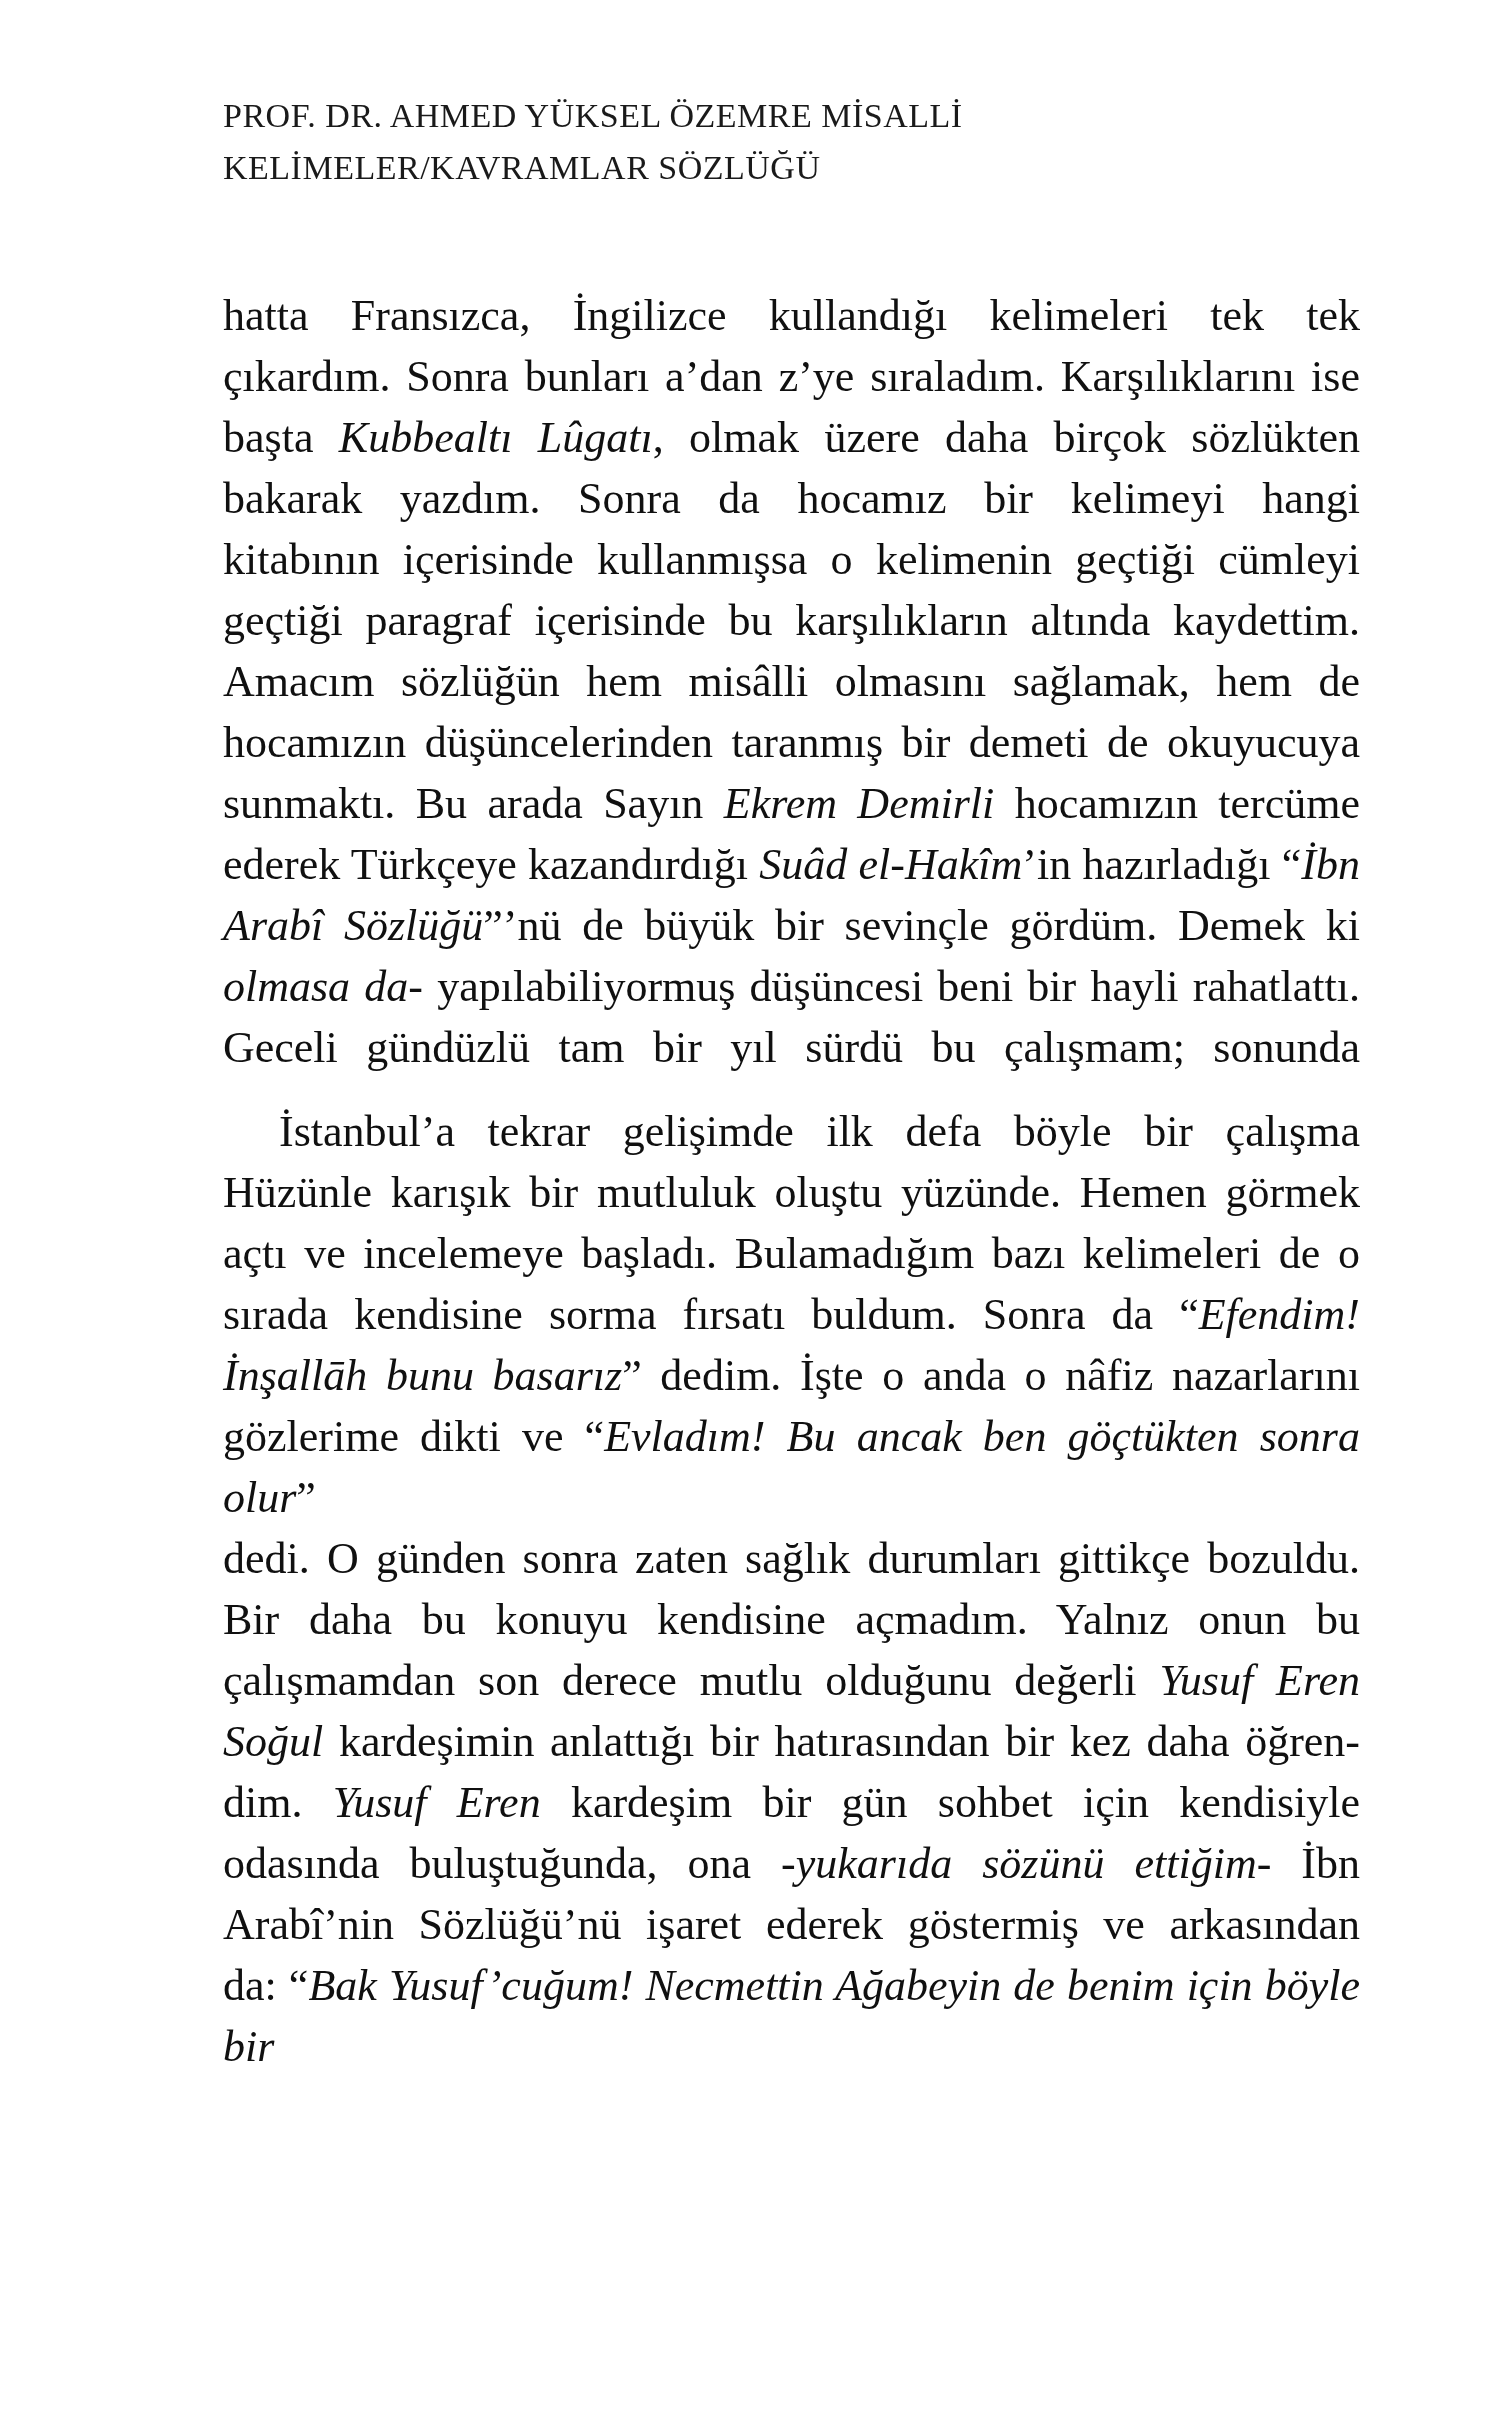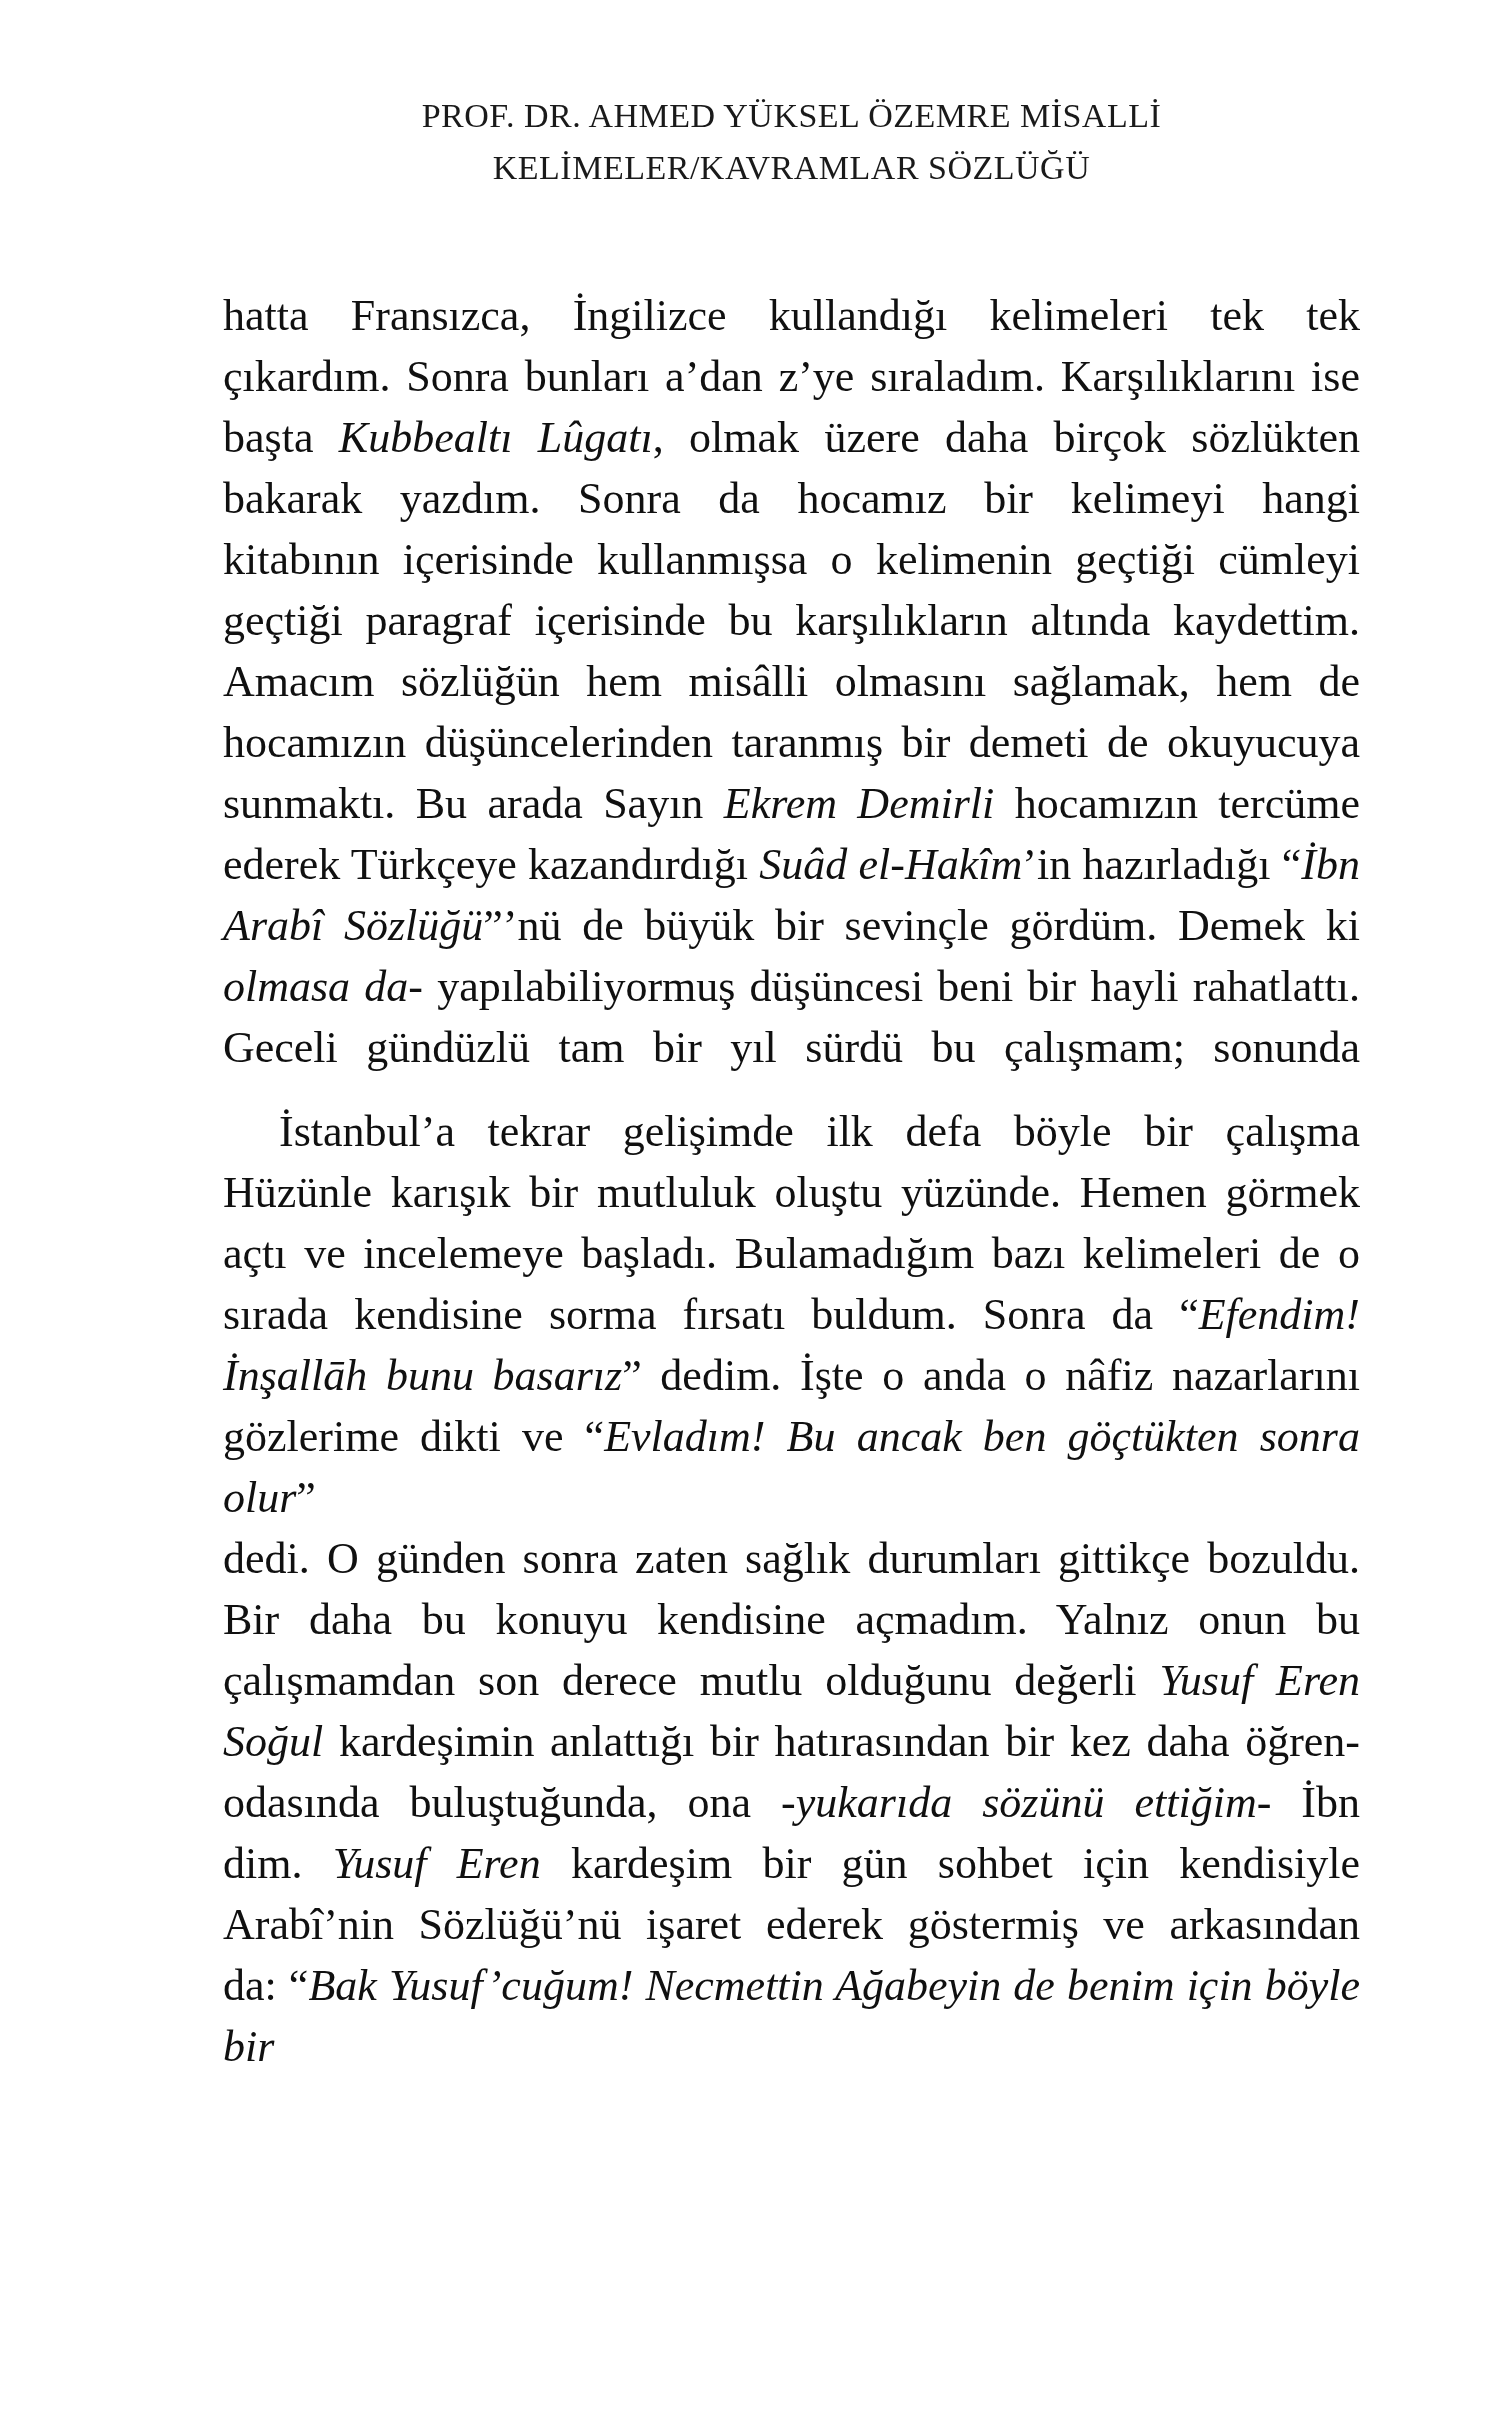--- a/index.html
+++ b/index.html
@@ -14,21 +14,20 @@
   }
   .running-header {
     position: absolute;
     left: 223px;
     top: 90px;
     width: 1137px;
     font-size: 34px;
     line-height: 52px;
     letter-spacing: 0.5px;
     color: #1a1a1a;
-    text-align: center;
   }
   .body-text {
     position: absolute;
     left: 223px;
     top: 285px;
     width: 1137px;
     font-size: 44px;
     line-height: 61px;
     color: #101010;
   }
@@ -71,20 +70,20 @@
         <div class="line indent"><span>İstanbul’a tekrar gelişimde ilk defa böyle bir çalışma</span></div>
         <div class="line"><span>Hüzünle karışık bir mutluluk oluştu yüzünde. Hemen görmek</span></div>
         <div class="line"><span>açtı ve incelemeye başladı. Bulamadığım bazı kelimeleri de o</span></div>
         <div class="line"><span>sırada kendisine sorma fırsatı buldum. Sonra da “</span><i>Efendim!</i></div>
         <div class="line"><i>İnşallāh bunu basarız</i><span>” dedim. İşte o anda o nâfiz nazarlarını</span></div>
         <div class="line"><span>gözlerime dikti ve “</span><i>Evladım! Bu ancak ben göçtükten sonra olur</i><span>”</span></div>
         <div class="line"><span>dedi. O günden sonra zaten sağlık durumları gittikçe bozuldu.</span></div>
         <div class="line"><span>Bir daha bu konuyu kendisine açmadım. Yalnız onun bu</span></div>
         <div class="line"><span>çalışmamdan son derece mutlu olduğunu değerli </span><i>Yusuf Eren</i></div>
         <div class="line"><i>Soğul</i><span> kardeşimin anlattığı bir hatırasından bir kez daha öğren-</span></div>
+        <div class="line"><span>dim. </span><i>Yusuf Eren</i><span> kardeşim bir gün sohbet için kendisiyle</span></div>
         <div class="line"><span>odasında buluştuğunda, ona -</span><i>yukarıda sözünü ettiğim</i><span>- İbn</span></div>
-        <div class="line"><span>dim. </span><i>Yusuf Eren</i><span> kardeşim bir gün sohbet için kendisiyle</span></div>
         <div class="line"><span>Arabî’nin Sözlüğü’nü işaret ederek göstermiş ve arkasından</span></div>
         <div class="line"><span>da: “</span><i>Bak Yusuf’cuğum! Necmettin Ağabeyin de benim için böyle bir</i></div>
       </div>
     </div>
 </div>
 
 
 </body></html>

